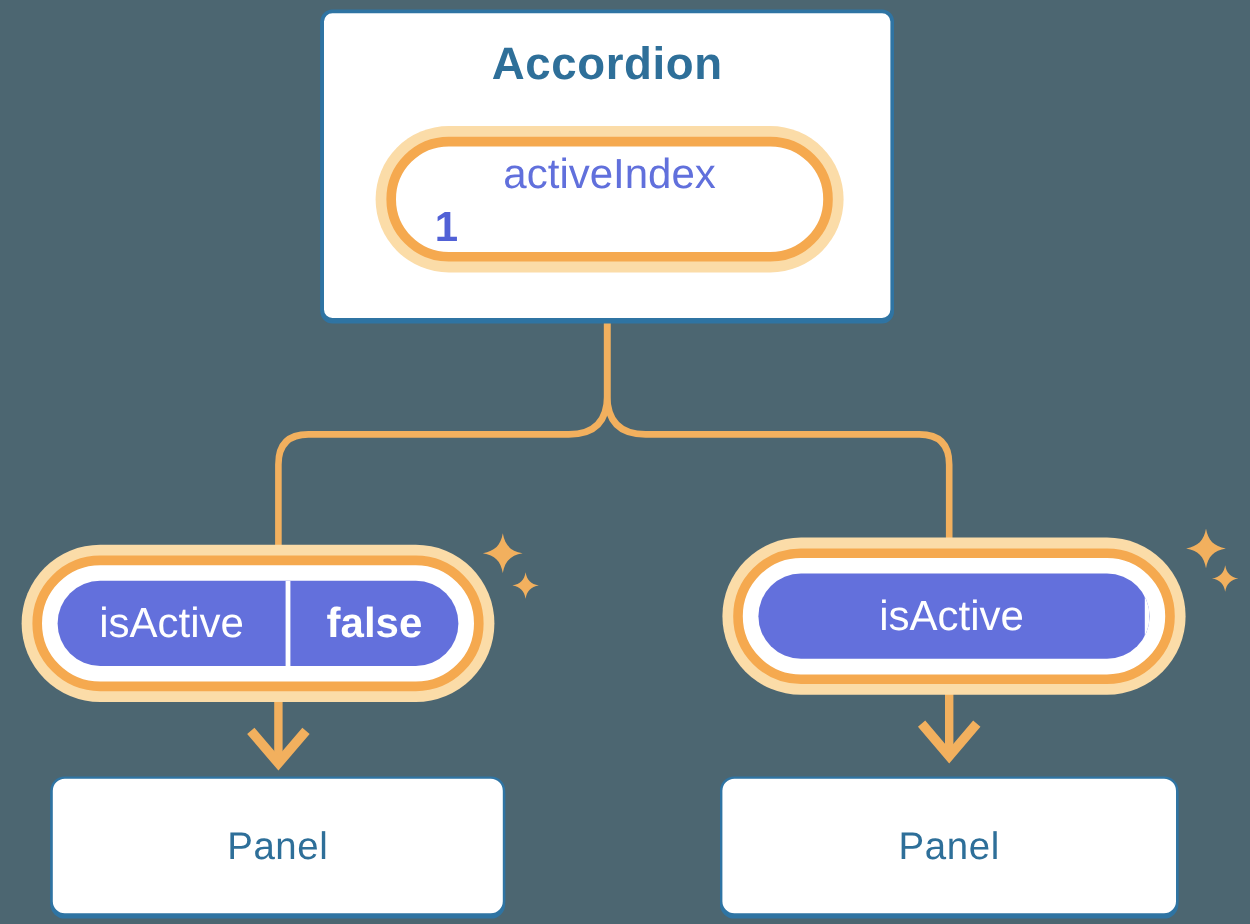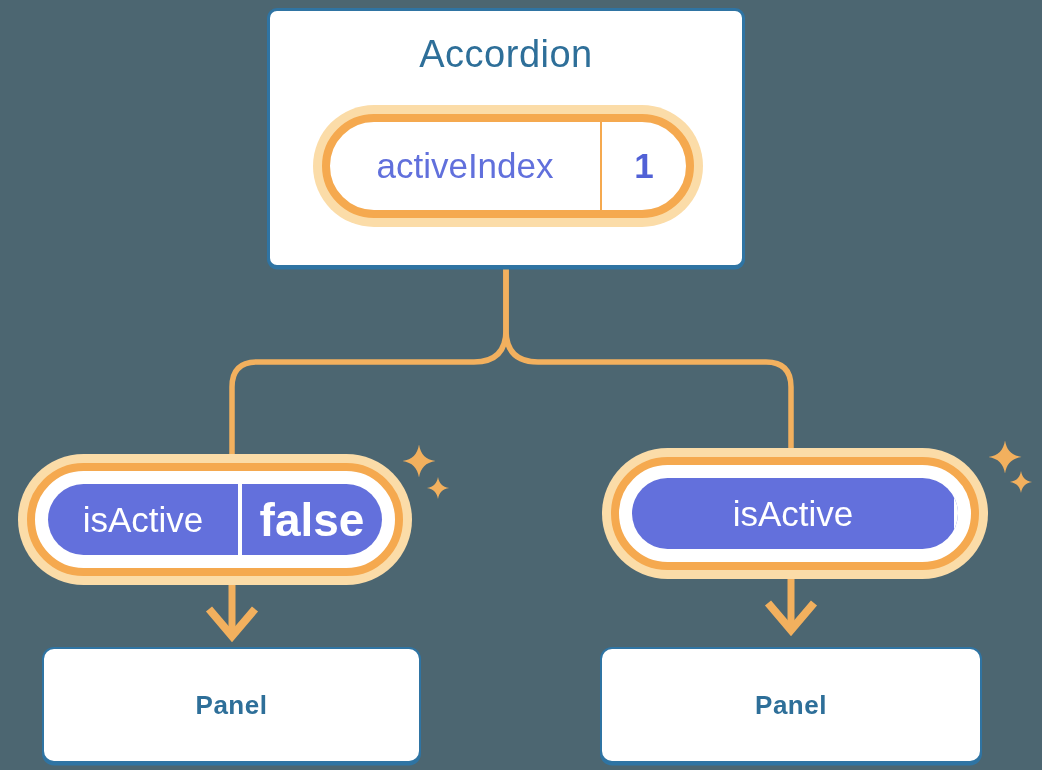--- a/index.html
+++ b/index.html
@@ -35,59 +35,59 @@
     background:var(--card-bg);
     border:3px solid var(--card-border);
     border-radius:10px;
     box-shadow:0 1.5px 0 var(--card-border);
   }
   .component-card{left:267px;top:8px;width:478px;height:260px;}
   .card-title{
     margin-top:22px;
     text-align:center;
     font-size:38px;
-    font-weight:400;
+    font-weight:700;
     letter-spacing:0.5px;
     color:var(--heading-text);
   }
 
   .panel-card{
     width:379px;height:116px;
     background:var(--card-bg);
     border:2px solid var(--card-border);
     border-radius:12px;
     box-shadow:0 2.5px 0 var(--card-border);
     display:flex;align-items:center;justify-content:center;
   }
   .panel-left{left:42px;top:647px;}
   .panel-right{left:600px;top:647px;width:382px;}
   .panel-title{
-    font-size:26px;
-    font-weight:700;
+    font-size:32px;
+    font-weight:400;
     letter-spacing:0.5px;
     color:var(--heading-text);
   }
 
   
   .pill-glow{
     background:var(--pill-glow);
     border-radius:999px;
     padding:9px;
     width:100%;height:100%;
   }
   .pill-ring{
     border:8px solid var(--pill-ring);
     border-radius:999px;
     width:100%;height:100%;
     background:#fff;
     display:flex;
     overflow:hidden;
   }
   .state-pill{left:313px;top:105px;width:390px;height:122px;}
-  .state-pill .pill-ring{align-items:stretch;}
+  .state-pill .pill-ring{align-items:stretch;flex-direction:column;}
   .state-label{
     flex:1;display:flex;align-items:center;justify-content:center;
     font-size:35px;color:var(--state-text);
   }
   .state-divider{width:2px;background:var(--pill-ring);}
   .state-value{
     width:84px;display:flex;align-items:center;justify-content:center;
     font-size:35px;font-weight:700;color:var(--state-value-text);
   }
 
@@ -101,21 +101,21 @@
     display:flex;align-items:stretch;
     overflow:hidden;
   }
   .prop-label{
     flex:1;display:flex;align-items:center;justify-content:center;
     font-size:35px;color:var(--prop-text);
   }
   .prop-divider{width:4px;background:#fff;}
   .prop-value{
     display:flex;align-items:center;justify-content:center;
-    font-size:46px;font-weight:700;color:var(--prop-text);
+    font-size:35px;font-weight:700;color:var(--prop-text);
   }
   .prop-pill-left .prop-value{width:140px;}
   .prop-pill-right .prop-value{width:133px;}
 </style>
 </head>
 <body>
 
 <div class="stage">
 
   <svg class="overlay" viewBox="0 0 1042 770" xmlns="http://www.w3.org/2000/svg">

